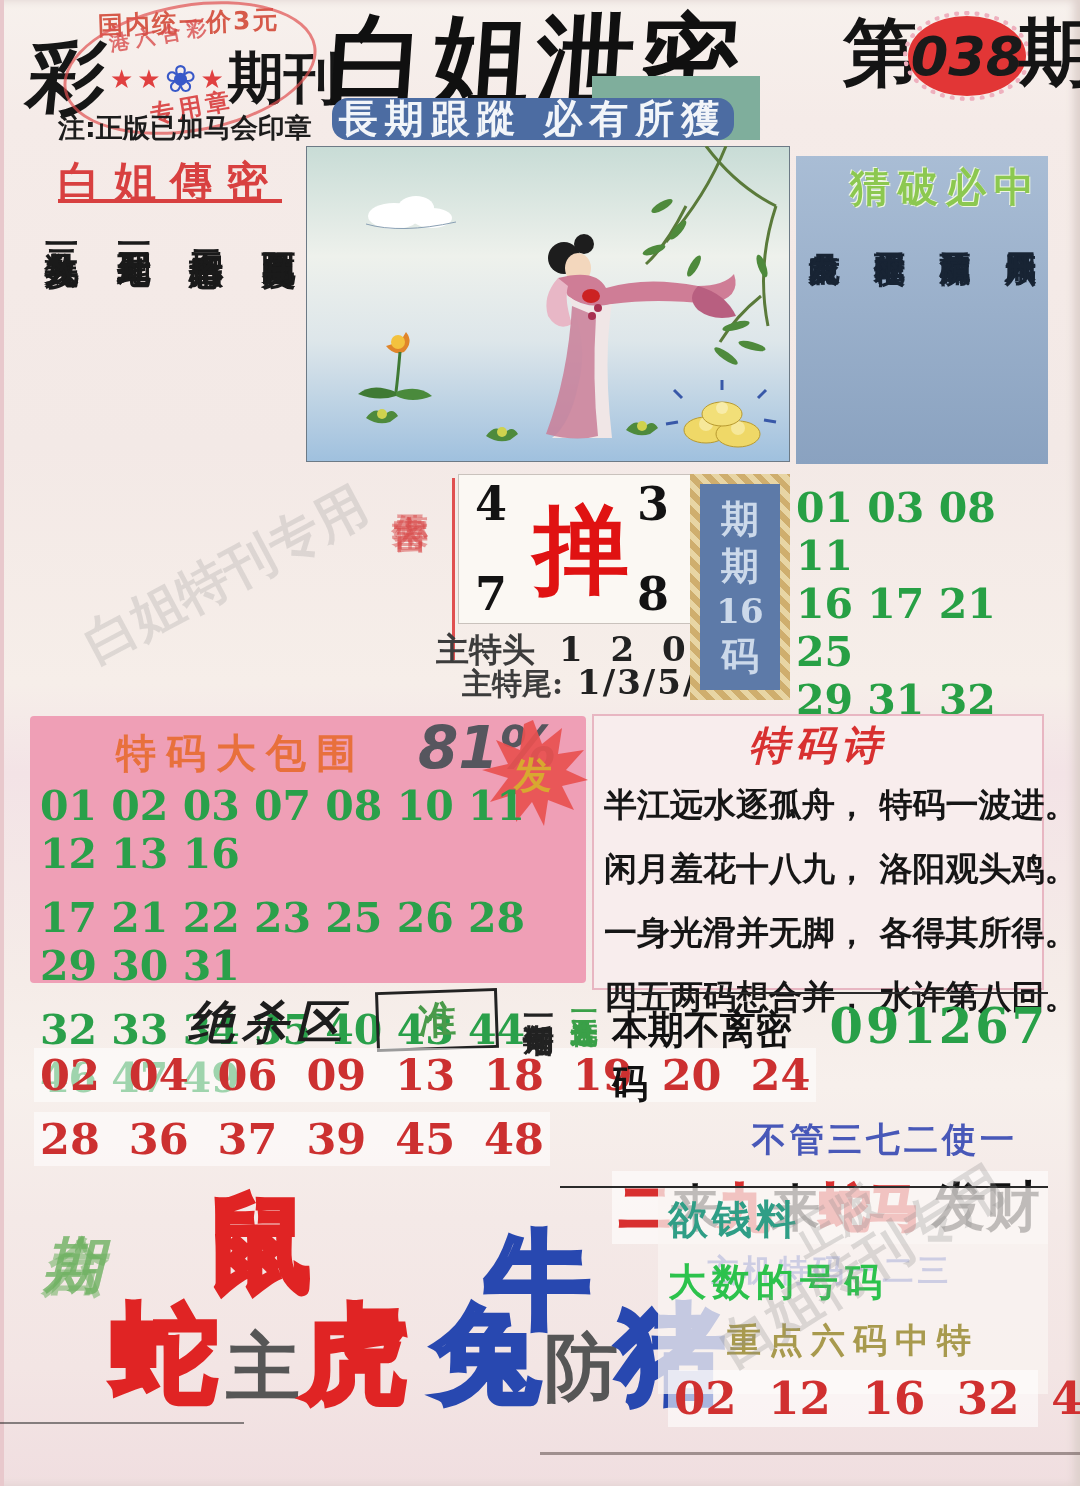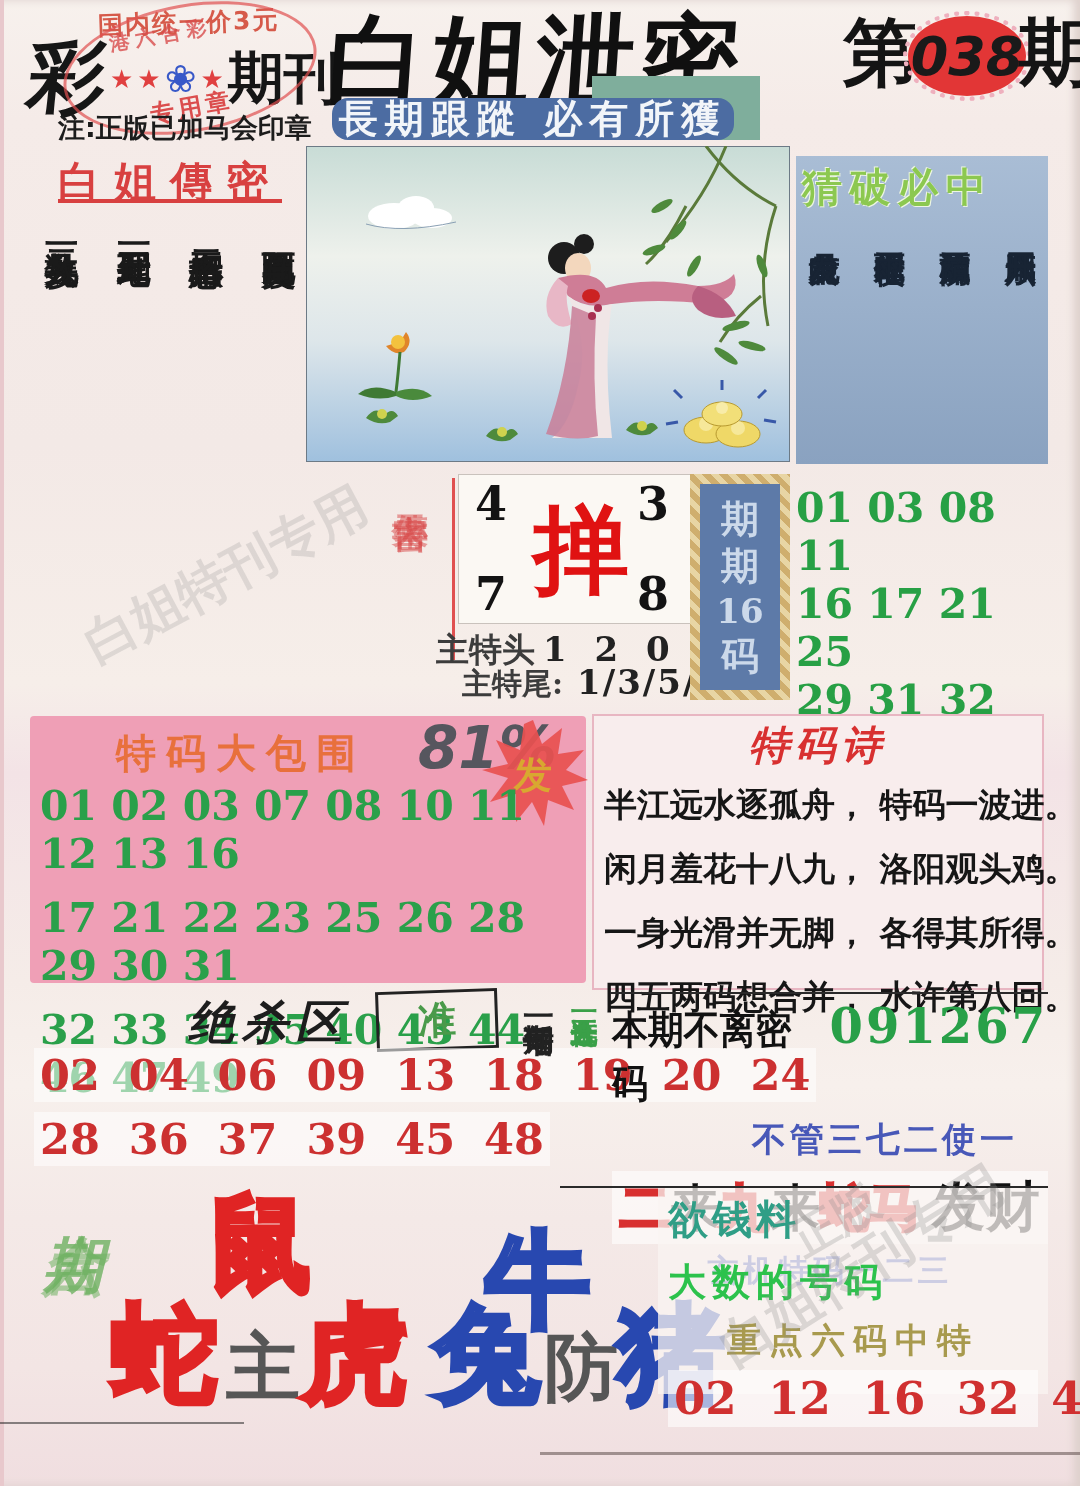--- a/index.html
+++ b/index.html
@@ -210,42 +210,42 @@
       <path d="M60 272 q10 -14 18 -2 q8 -10 14 0 l-8 6 q-12 4 -24 -4z"></path>
       <path d="M180 290 q10 -14 18 -2 q8 -10 14 0 l-8 6 q-12 4 -24 -4z"></path>
       <path d="M320 284 q10 -14 18 -2 q8 -10 14 0 l-8 6 q-12 4 -24 -4z"></path>
       <circle cx="76" cy="268" r="5" fill="#cfd24e"></circle>
         <circle cx="196" cy="286" r="5" fill="#cfd24e"></circle>
         <circle cx="336" cy="280" r="5" fill="#cfd24e"></circle>
     </g>
   </svg>
 
   <div class="abs caipo" style="left:796px;top:156px;width:252px;height:308px;padding:4px 6px;box-sizing:border-box;">
-    <div class="caipo-title" style="text-align:left;">猜破必中</div>
+    <div class="caipo-title" style="text-align:right;">猜破必中</div>
     <div class="colwrap" style="margin-top:14px;padding:0 4px;height:244px;">
       <div class="v vcol">黄花八月申中发</div>
       <div class="v vcol">昨夜三七催好雨</div>
       <div class="v vcol">三江两岸柳成荫</div>
       <div class="v vcol">顺风顺水四六开</div>
     </div>
   </div>
 
 
   <div class="abs v scrolltxt" style="left:386px;top:486px;height:180px;">天書傳密</div>
   <div class="abs redline" style="left:452px;top:478px;height:182px;"></div>
 
   <div class="abs cornerbox" style="left:458px;top:474px;width:246px;height:148px;">
     <span class="abs cnum" style="left:16px;top:2px;">4</span>
     <span class="abs cnum" style="right:36px;top:2px;">3</span>
     <span class="abs cnum" style="left:16px;bottom:2px;">7</span>
     <span class="abs cnum" style="right:36px;bottom:2px;">8</span>
     <span class="abs cchan" style="left:74px;top:12px;">掸</span>
   </div>
 
-  <div class="abs" style="left:436px;top:628px;display:flex;gap:8px;align-items:baseline;">
+  <div class="abs" style="left:436px;top:628px;display:flex;gap:24px;align-items:baseline;">
     <span class="zt-label">主特头</span>
     <span class="zt-val">1 2 0</span>
   </div>
   <div class="abs" style="left:462px;top:662px;display:flex;gap:14px;align-items:baseline;">
     <span class="zt-label" style="font-size:30px;">主特尾:</span>
     <span class="zt-val" style="letter-spacing:2px;">1/3/5/9</span>
   </div>
 
   <div class="abs qq-frame" style="left:690px;top:474px;width:100px;height:226px;box-sizing:border-box;">
     <div class="qq-inner">

